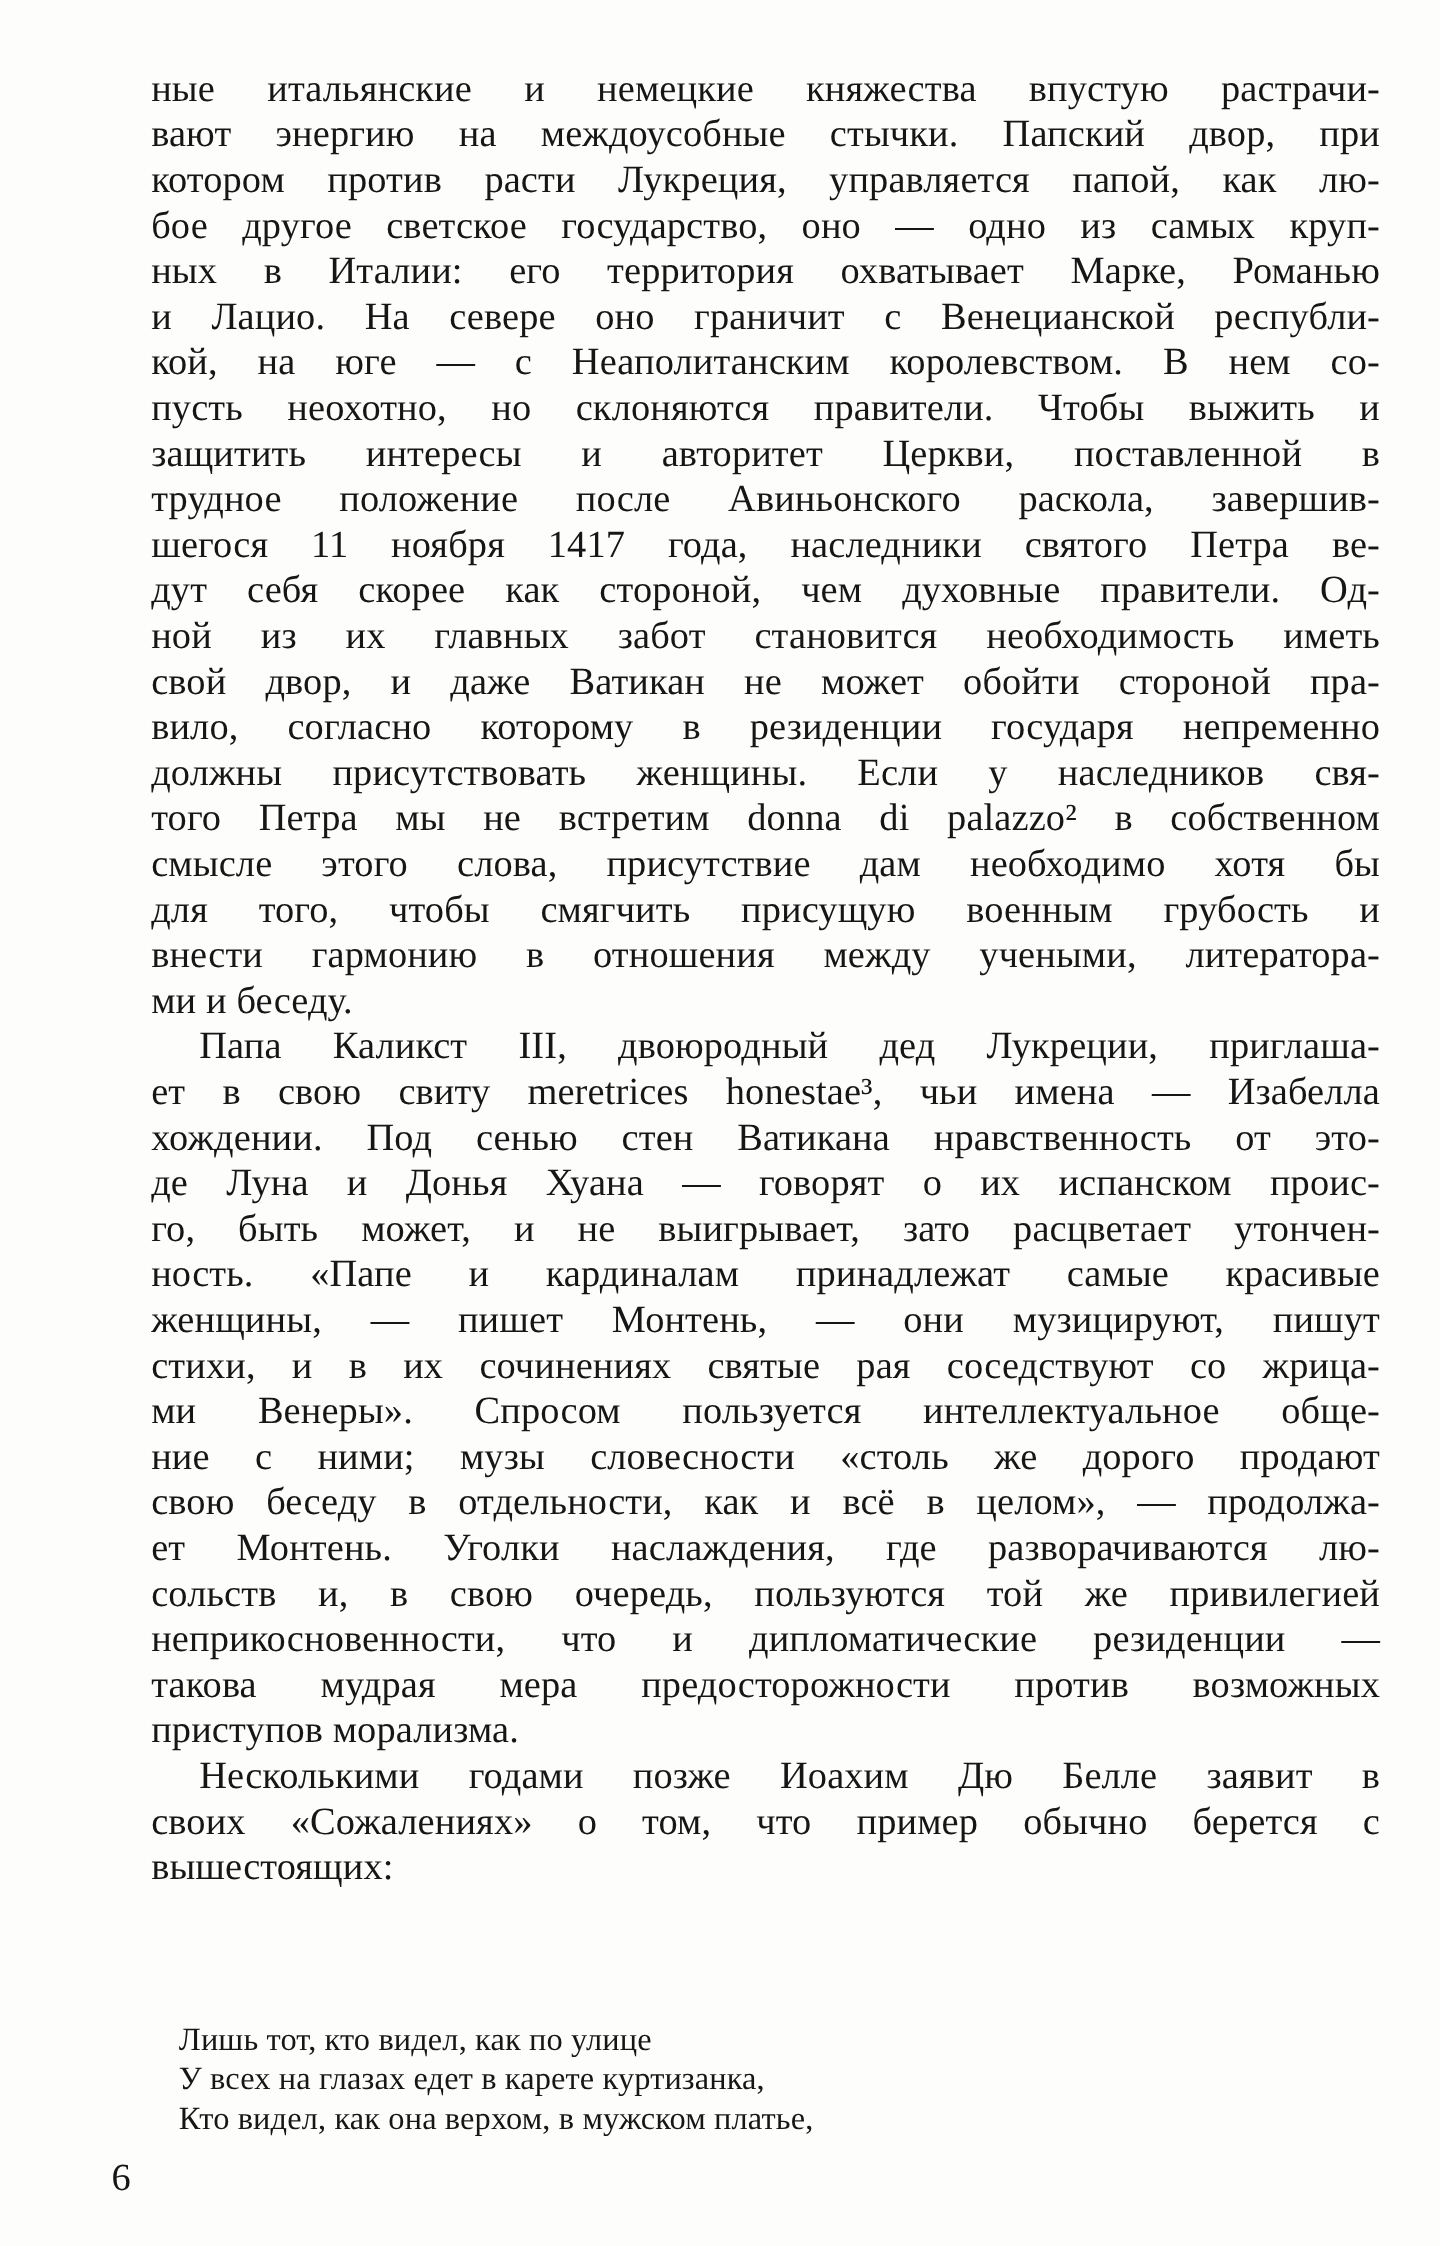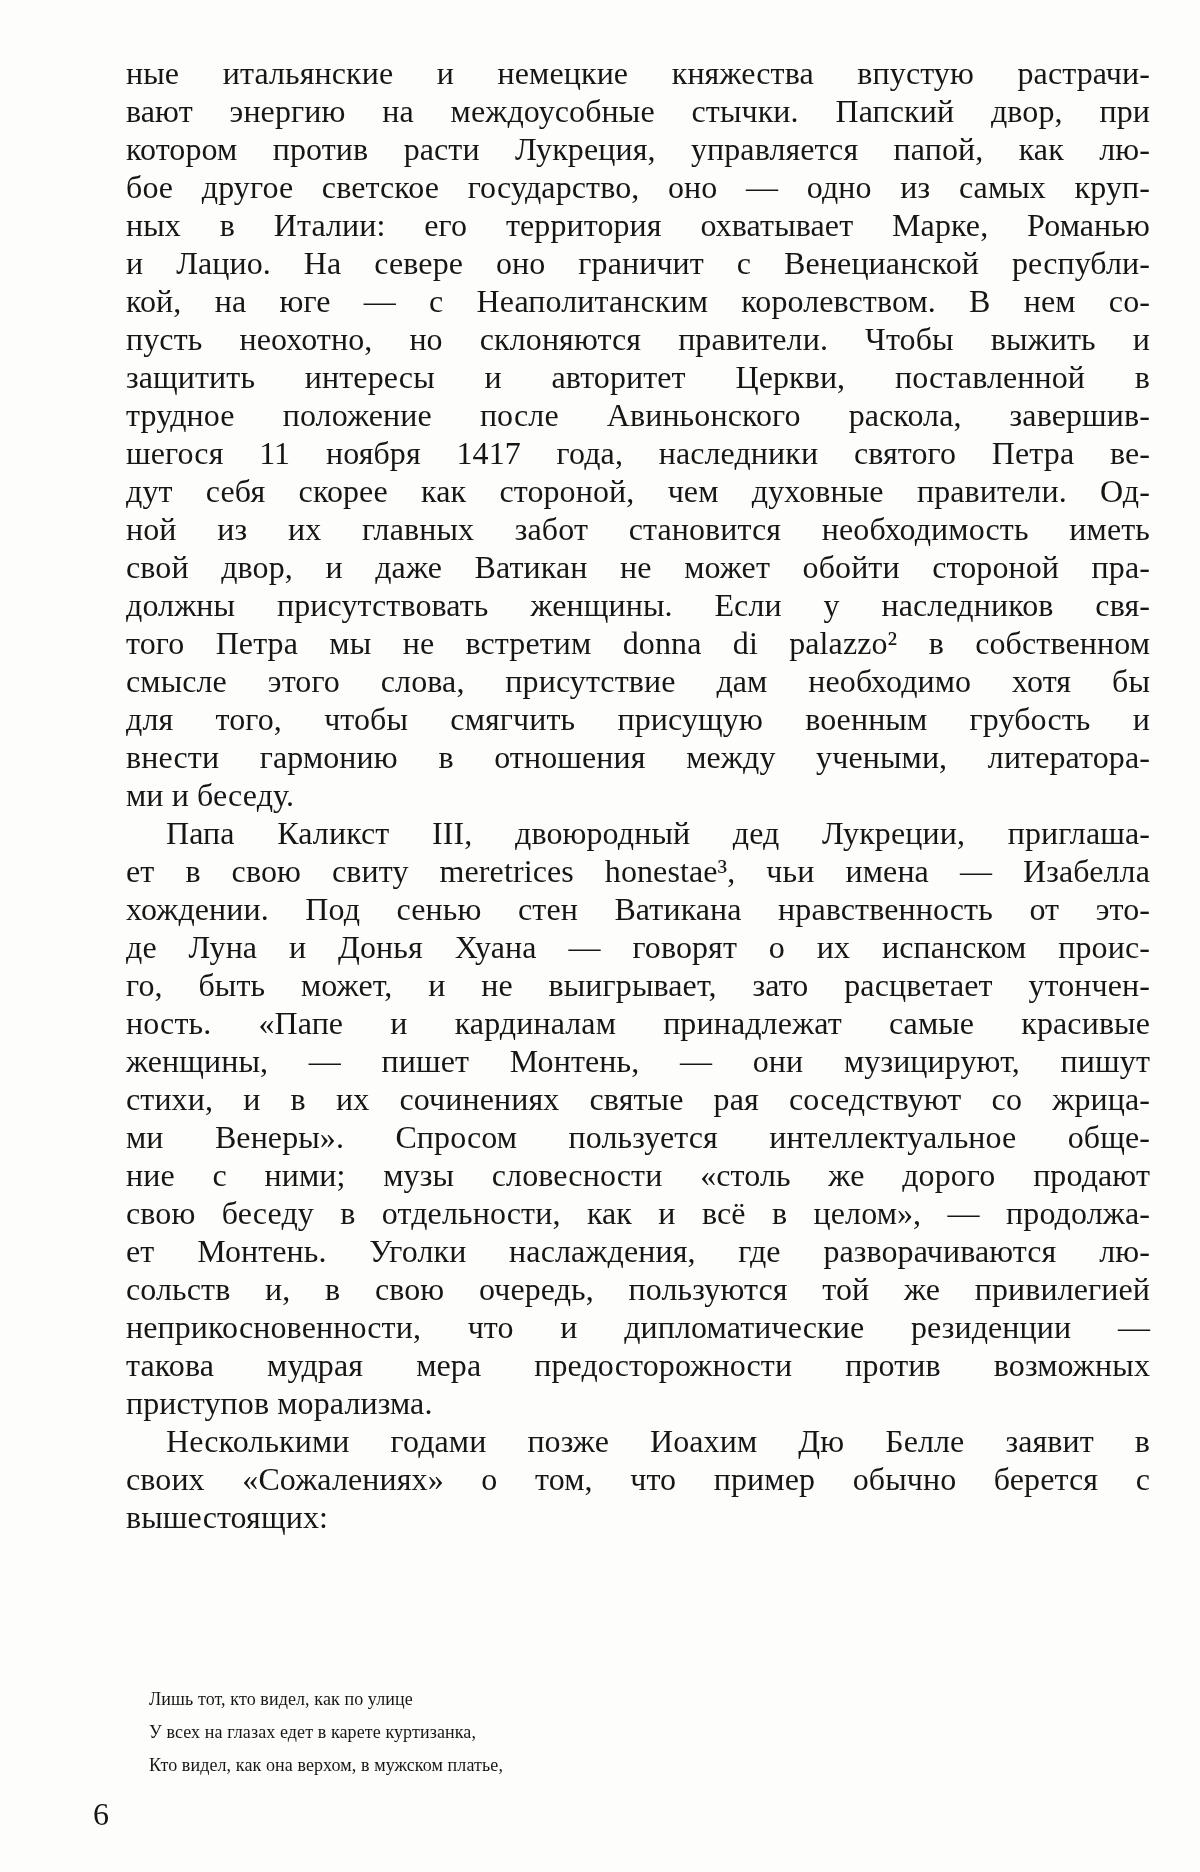--- a/index.html
+++ b/index.html
@@ -41,21 +41,21 @@
     text-align: left;
     text-align-last: left;
   }
   .verse {
     position: absolute;
     left: 149px;
     top: 1683px;
     width: 800px;
   }
   .verse .vline {
-    font-size: 18px;
+    font-size: 27px;
     line-height: 33px;
     text-align: left;
     letter-spacing: 0.1px;
   }
   .page-number {
     position: absolute;
     left: 93px;
     top: 1796px;
     font-size: 32px;
     line-height: 36px;
@@ -73,20 +73,21 @@
       <div class="line">ных в Италии: его территория охватывает Марке, Романью</div>
       <div class="line">и Лацио. На севере оно граничит с Венецианской республи-</div>
       <div class="line">кой, на юге — с Неаполитанским королевством. В нем со-</div>
       <div class="line">пусть неохотно, но склоняются правители. Чтобы выжить и</div>
       <div class="line">защитить интересы и авторитет Церкви, поставленной в</div>
       <div class="line">трудное положение после Авиньонского раскола, завершив-</div>
       <div class="line">шегося 11 ноября 1417 года, наследники святого Петра ве-</div>
       <div class="line">дут себя скорее как стороной, чем духовные правители. Од-</div>
       <div class="line">ной из их главных забот становится необходимость иметь</div>
       <div class="line">свой двор, и даже Ватикан не может обойти стороной пра-</div>
+      <div class="line">вило, согласно которому в резиденции государя непременно</div>
       <div class="line">должны присутствовать женщины. Если у наследников свя-</div>
       <div class="line">того Петра мы не встретим donna di palazzo² в собственном</div>
       <div class="line">смысле этого слова, присутствие дам необходимо хотя бы</div>
       <div class="line">для того, чтобы смягчить присущую военным грубость и</div>
       <div class="line">внести гармонию в отношения между учеными, литератора-</div>
       <div class="line last">ми и беседу.</div>
       <div class="line indent">Папа Каликст III, двоюродный дед Лукреции, приглаша-</div>
       <div class="line">ет в свою свиту meretrices honestae³, чьи имена — Изабелла</div>
       <div class="line">хождении. Под сенью стен Ватикана нравственность от это-</div>
       <div class="line">де Луна и Донья Хуана — говорят о их испанском проис-</div>

